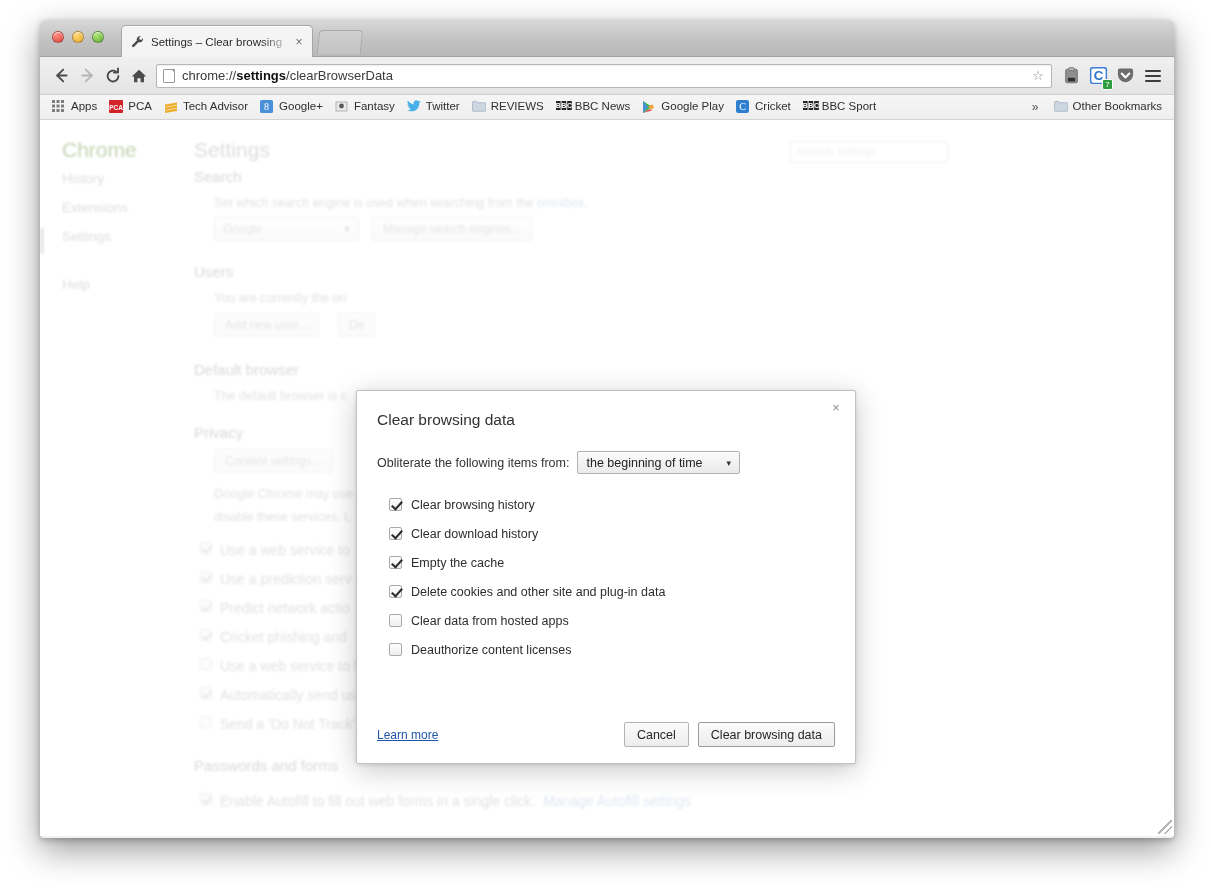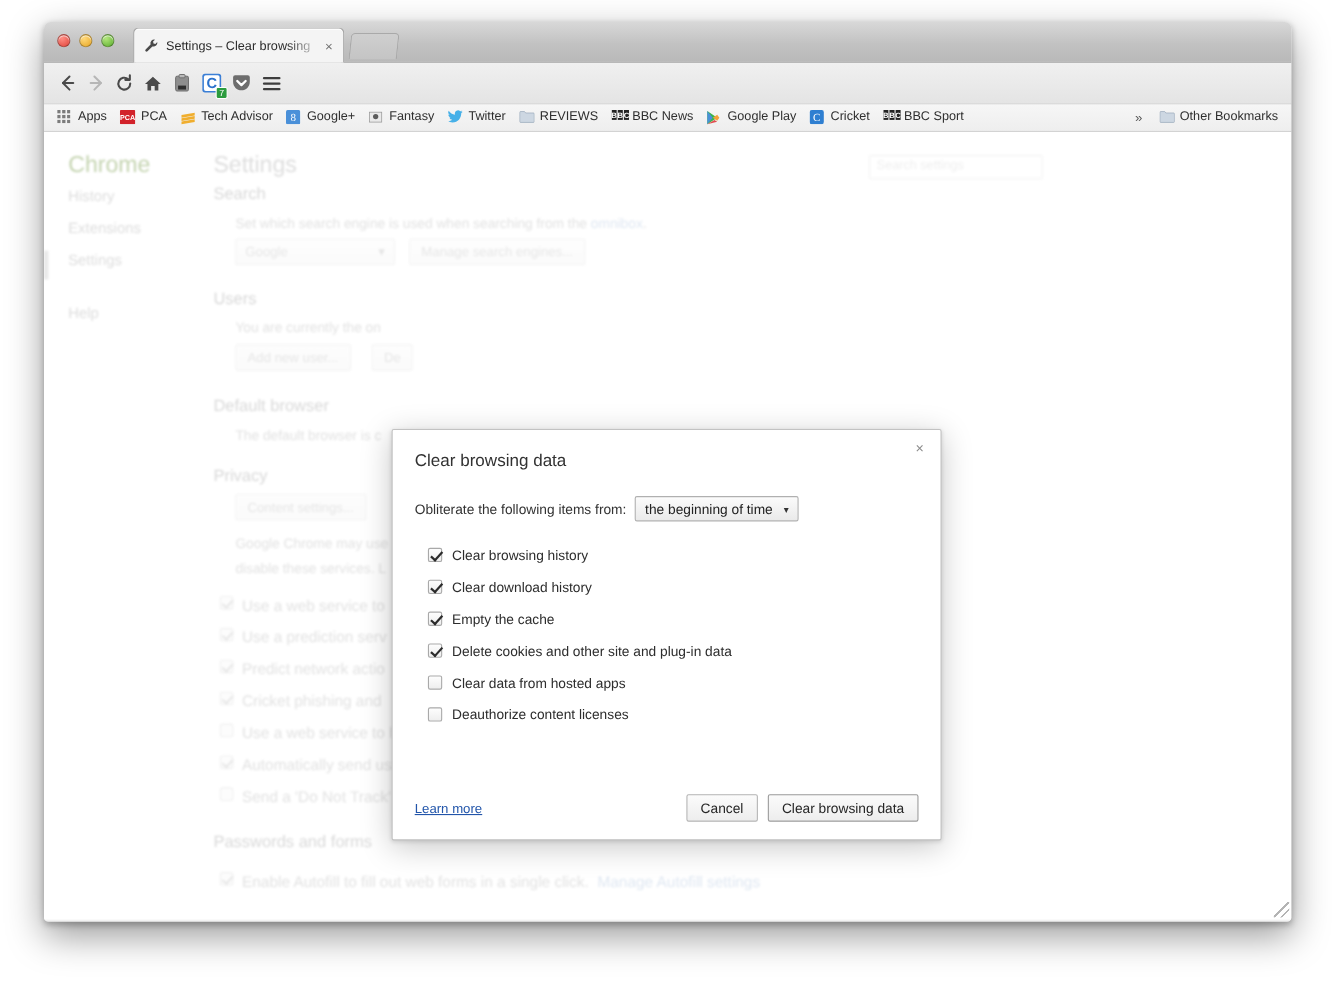--- a/index.html
+++ b/index.html
@@ -274,21 +274,21 @@
     font-size: 15.5px; color: #323232;
     margin: 0 0 22px 0; font-weight: normal;
   }
   #period-row { display: flex; align-items: center; gap: 8px; margin-bottom: 16px; }
   #period-label { font-size: 12.5px; color: #333; }
   #period-select {
     height: 23px;
     border: 1px solid #b0b0b0; border-radius: 2px;
     background: linear-gradient(to bottom,#fbfbfb,#eaeaea);
     font-size: 12.5px; color: #222;
-    display: flex; align-items: center; gap: 10px;
+    display: flex; align-items: center; gap: 24px;
     padding: 0 8px;
     box-shadow: 0 1px 0 rgba(255,255,255,0.8) inset;
   }
   #period-select .caret { font-size: 9px; color: #333; }
 
   .opt-row {
     display: flex; align-items: center;
     gap: 9px;
     height: 29px;
     padding-left: 12px;
@@ -382,20 +382,25 @@
           <path d="M16 10a6 6 0 1 1-2.2-4.6" stroke="#4a4a4a" stroke-width="2.1" fill="none" stroke-linecap="round"></path>
           <path d="M15.6 1.6 L15.6 6.2 L11 6.2" stroke="#4a4a4a" stroke-width="2.1" fill="none" stroke-linecap="round" stroke-linejoin="round"></path>
         </svg>
       </div>
       <div class="nav-btn">
         <svg width="18" height="18" viewBox="0 0 20 20">
           <path d="M10 3 L18 10.5 H15.5 V17 H11.8 V12.5 H8.2 V17 H4.5 V10.5 H2 Z" fill="#4a4a4a"></path>
         </svg>
       </div>
 
+      <div id="omnibox">
+        <span class="page-icon"></span>
+        <span class="url-text"><span>chrome://</span><b>settings</b><span>/clearBrowserData</span></span>
+        <span class="star-btn">☆</span>
+      </div>
 
       <div class="tool-icon">
         <svg width="17" height="18" viewBox="0 0 18 20">
           <rect x="2.5" y="2.5" width="13" height="15" rx="1.5" fill="#8e8e8e" stroke="#6f6f6f"></rect>
           <rect x="6" y="0.8" width="6" height="3.4" rx="1" fill="#b9b9b9" stroke="#6f6f6f"></rect>
           <rect x="5" y="12" width="8" height="4" fill="#2f2f2f"></rect>
         </svg>
       </div>
       <div class="tool-icon">
         <svg width="19" height="19" viewBox="0 0 20 20">

